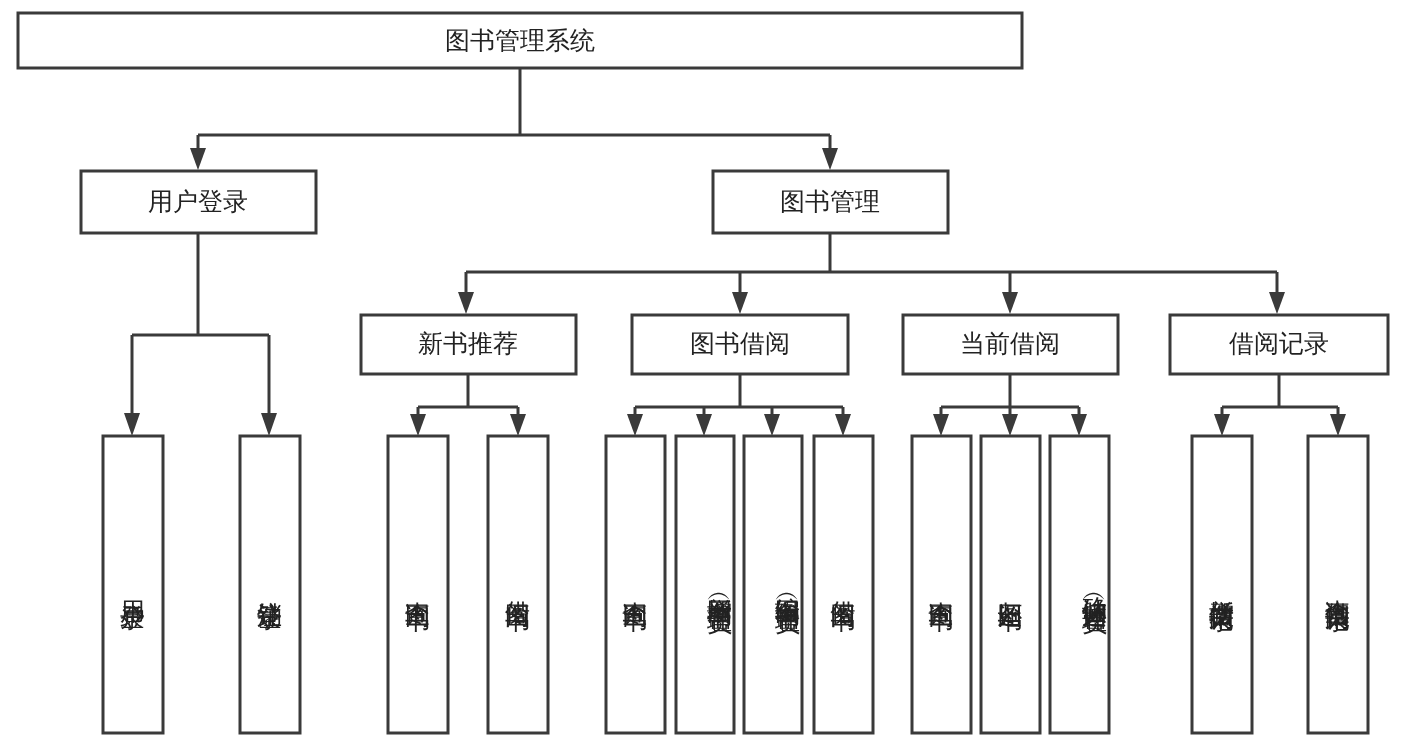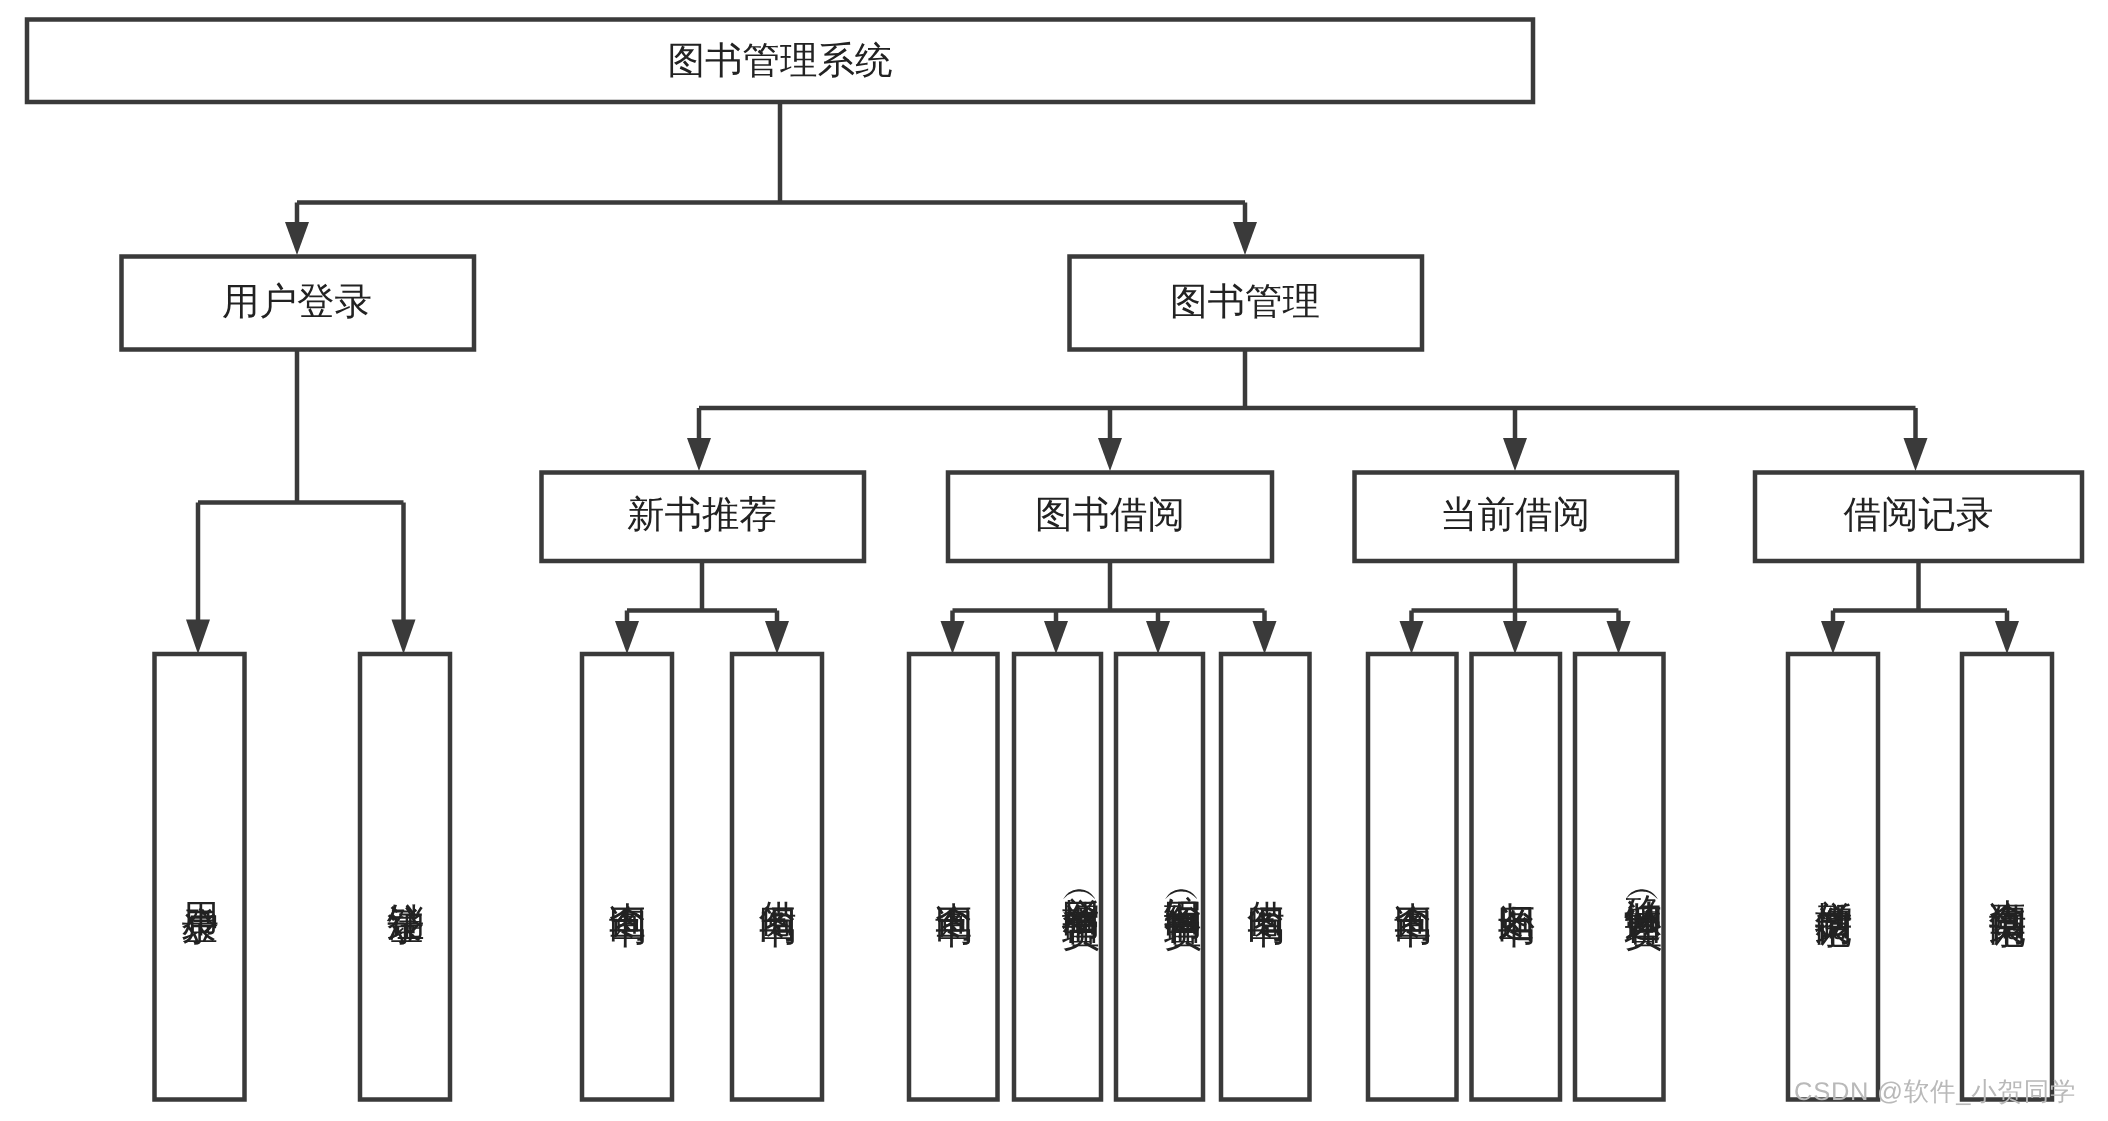--- a/index.html
+++ b/index.html
@@ -211,15 +211,14 @@
   <div class="leaf-label-wrap" style="left:744px; top:442px; width:58px; height:288px;">编辑图书（管理员）</div>
   <div class="leaf-label-wrap centered" style="left:814px; top:436px; width:59px; height:297px;">借阅图书</div>
 
   <div class="leaf-label-wrap centered" style="left:912px; top:436px; width:59px; height:297px;">查询图书</div>
   <div class="leaf-label-wrap centered" style="left:981px; top:436px; width:59px; height:297px;">归还图书</div>
   <div class="leaf-label-wrap" style="left:1050px; top:442px; width:59px; height:288px;">确认归还（管理员）</div>
 
   <div class="leaf-label-wrap centered" style="left:1192px; top:436px; width:60px; height:297px;">新增借阅记录</div>
   <div class="leaf-label-wrap centered" style="left:1308px; top:436px; width:60px; height:297px;">查询借阅记录</div>
 
-  <div class="watermark" style="left:1196px; top:716px;">CSDN @软件_小贺同学</div>
 
 </div>
 
 </body></html>

